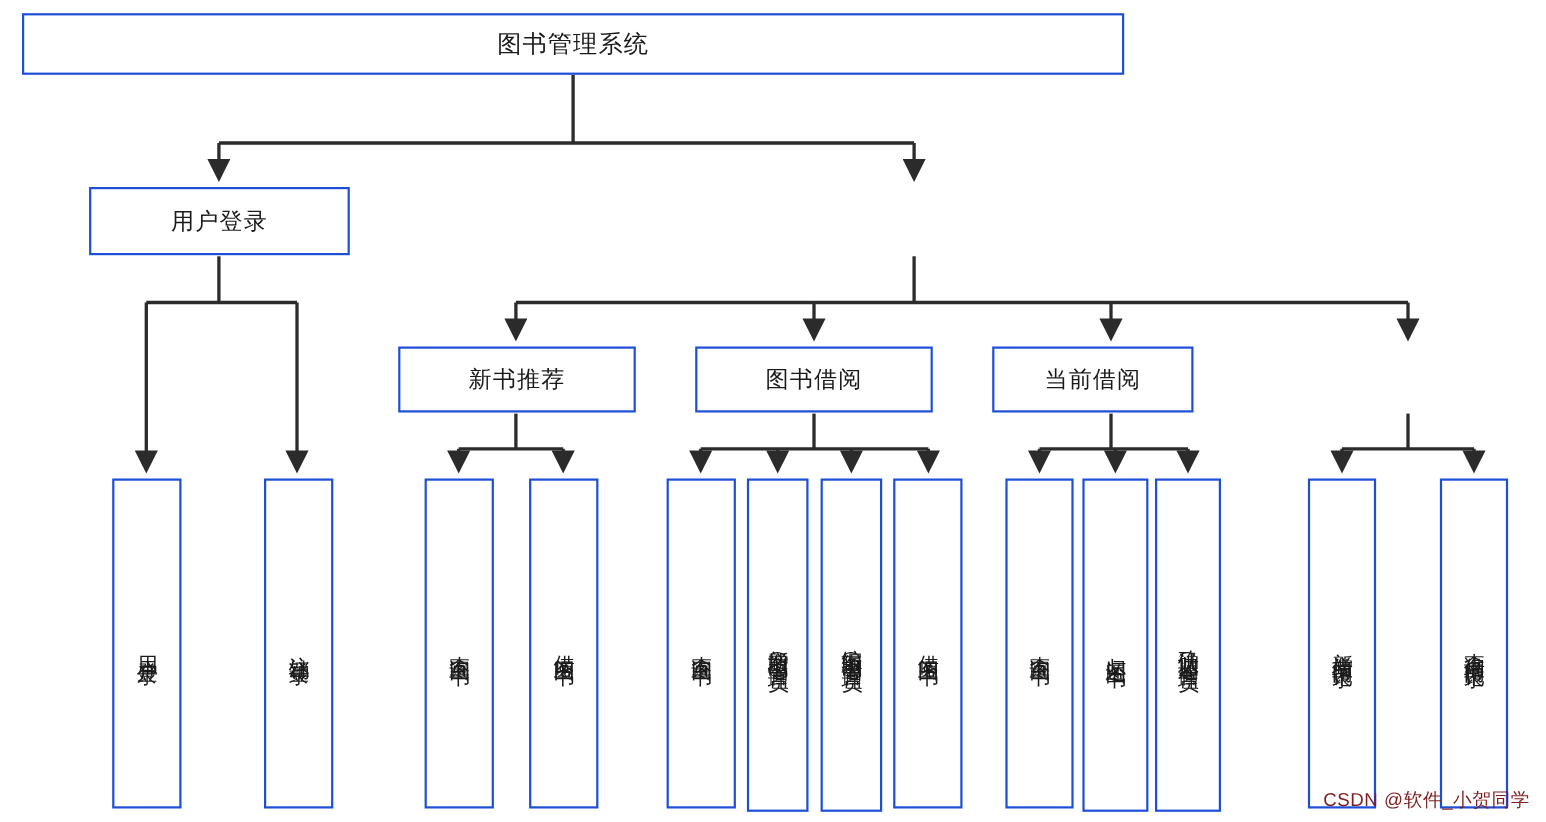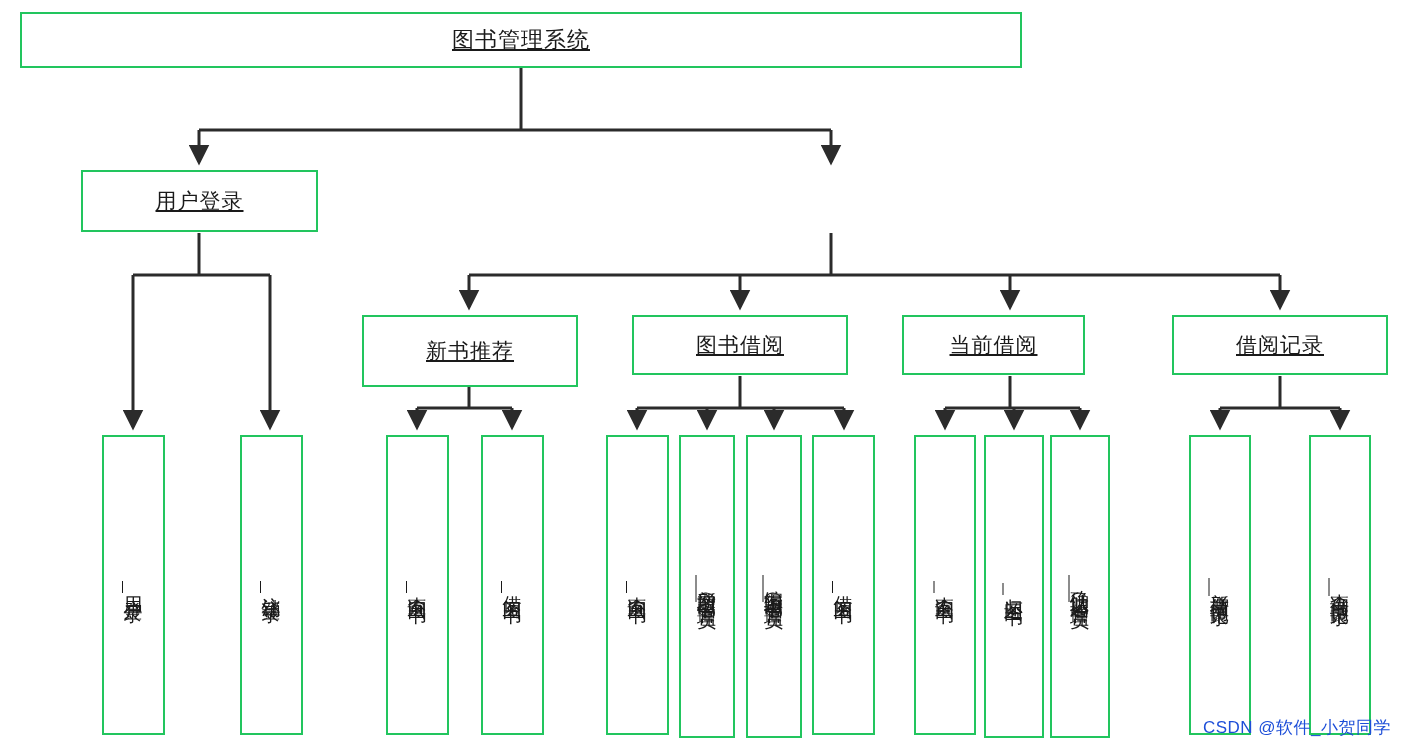--- a/index.html
+++ b/index.html
@@ -13,27 +13,26 @@
   #canvas {
     position: relative;
     width: 1405px;
     height: 747px;
     background: #ffffff;
     overflow: hidden;
   }
   .node {
     position: absolute;
     box-sizing: border-box;
-    border: 2px solid #22c55e;
+    border: 2px solid #1d4ed8;
     background: #ffffff;
     display: flex;
     align-items: center;
     justify-content: center;
     color: #1a1a1a;
-    text-decoration: underline;
   }
   .node.horiz {
     font-size: 21px;
     letter-spacing: 1px;
   }
   .node.vert {
     writing-mode: vertical-rl;
     text-orientation: upright;
     font-size: 19px;
     letter-spacing: 3px;
@@ -56,21 +55,21 @@
     top: 0;
     width: 1405px;
     height: 747px;
     pointer-events: none;
   }
   .watermark {
     position: absolute;
     right: 14px;
     bottom: 8px;
     font-size: 17px;
-    color: #1d4ed8;
+    color: #7f1d1d;
     white-space: nowrap;
     letter-spacing: 0.5px;
   }
 </style>
 </head>
 <body>
 
 <div id="canvas">
 
   <svg class="edges" viewBox="0 0 1405 747" xmlns="http://www.w3.org/2000/svg">
@@ -124,31 +123,28 @@
   </svg>
 
   <div class="node horiz root" style="left:20px; top:12px; width:1002px; height:56px;">
     <span>图书管理系统</span>
   </div>
 
   <div class="node horiz" style="left:81px; top:170px; width:237px; height:62px;">
     <span>用户登录</span>
   </div>
 
-  <div class="node horiz" style="left:362px; top:315px; width:216px; height:72px;">
+  <div class="node horiz" style="left:362px; top:315px; width:216px; height:60px;">
     <span>新书推荐</span>
   </div>
   <div class="node horiz" style="left:632px; top:315px; width:216px; height:60px;">
     <span>图书借阅</span>
   </div>
   <div class="node horiz" style="left:902px; top:315px; width:183px; height:60px;">
     <span>当前借阅</span>
-  </div>
-  <div class="node horiz" style="left:1172px; top:315px; width:216px; height:60px;">
-    <span>借阅记录</span>
   </div>
 
   <div class="node vert" style="left:102px; top:435px; width:63px; height:300px;">
     <span class="vtext">用户登录</span>
   </div>
   <div class="node vert" style="left:240px; top:435px; width:63px; height:300px;">
     <span class="vtext">注销登录</span>
   </div>
 
   <div class="node vert" style="left:386px; top:435px; width:63px; height:300px;">

